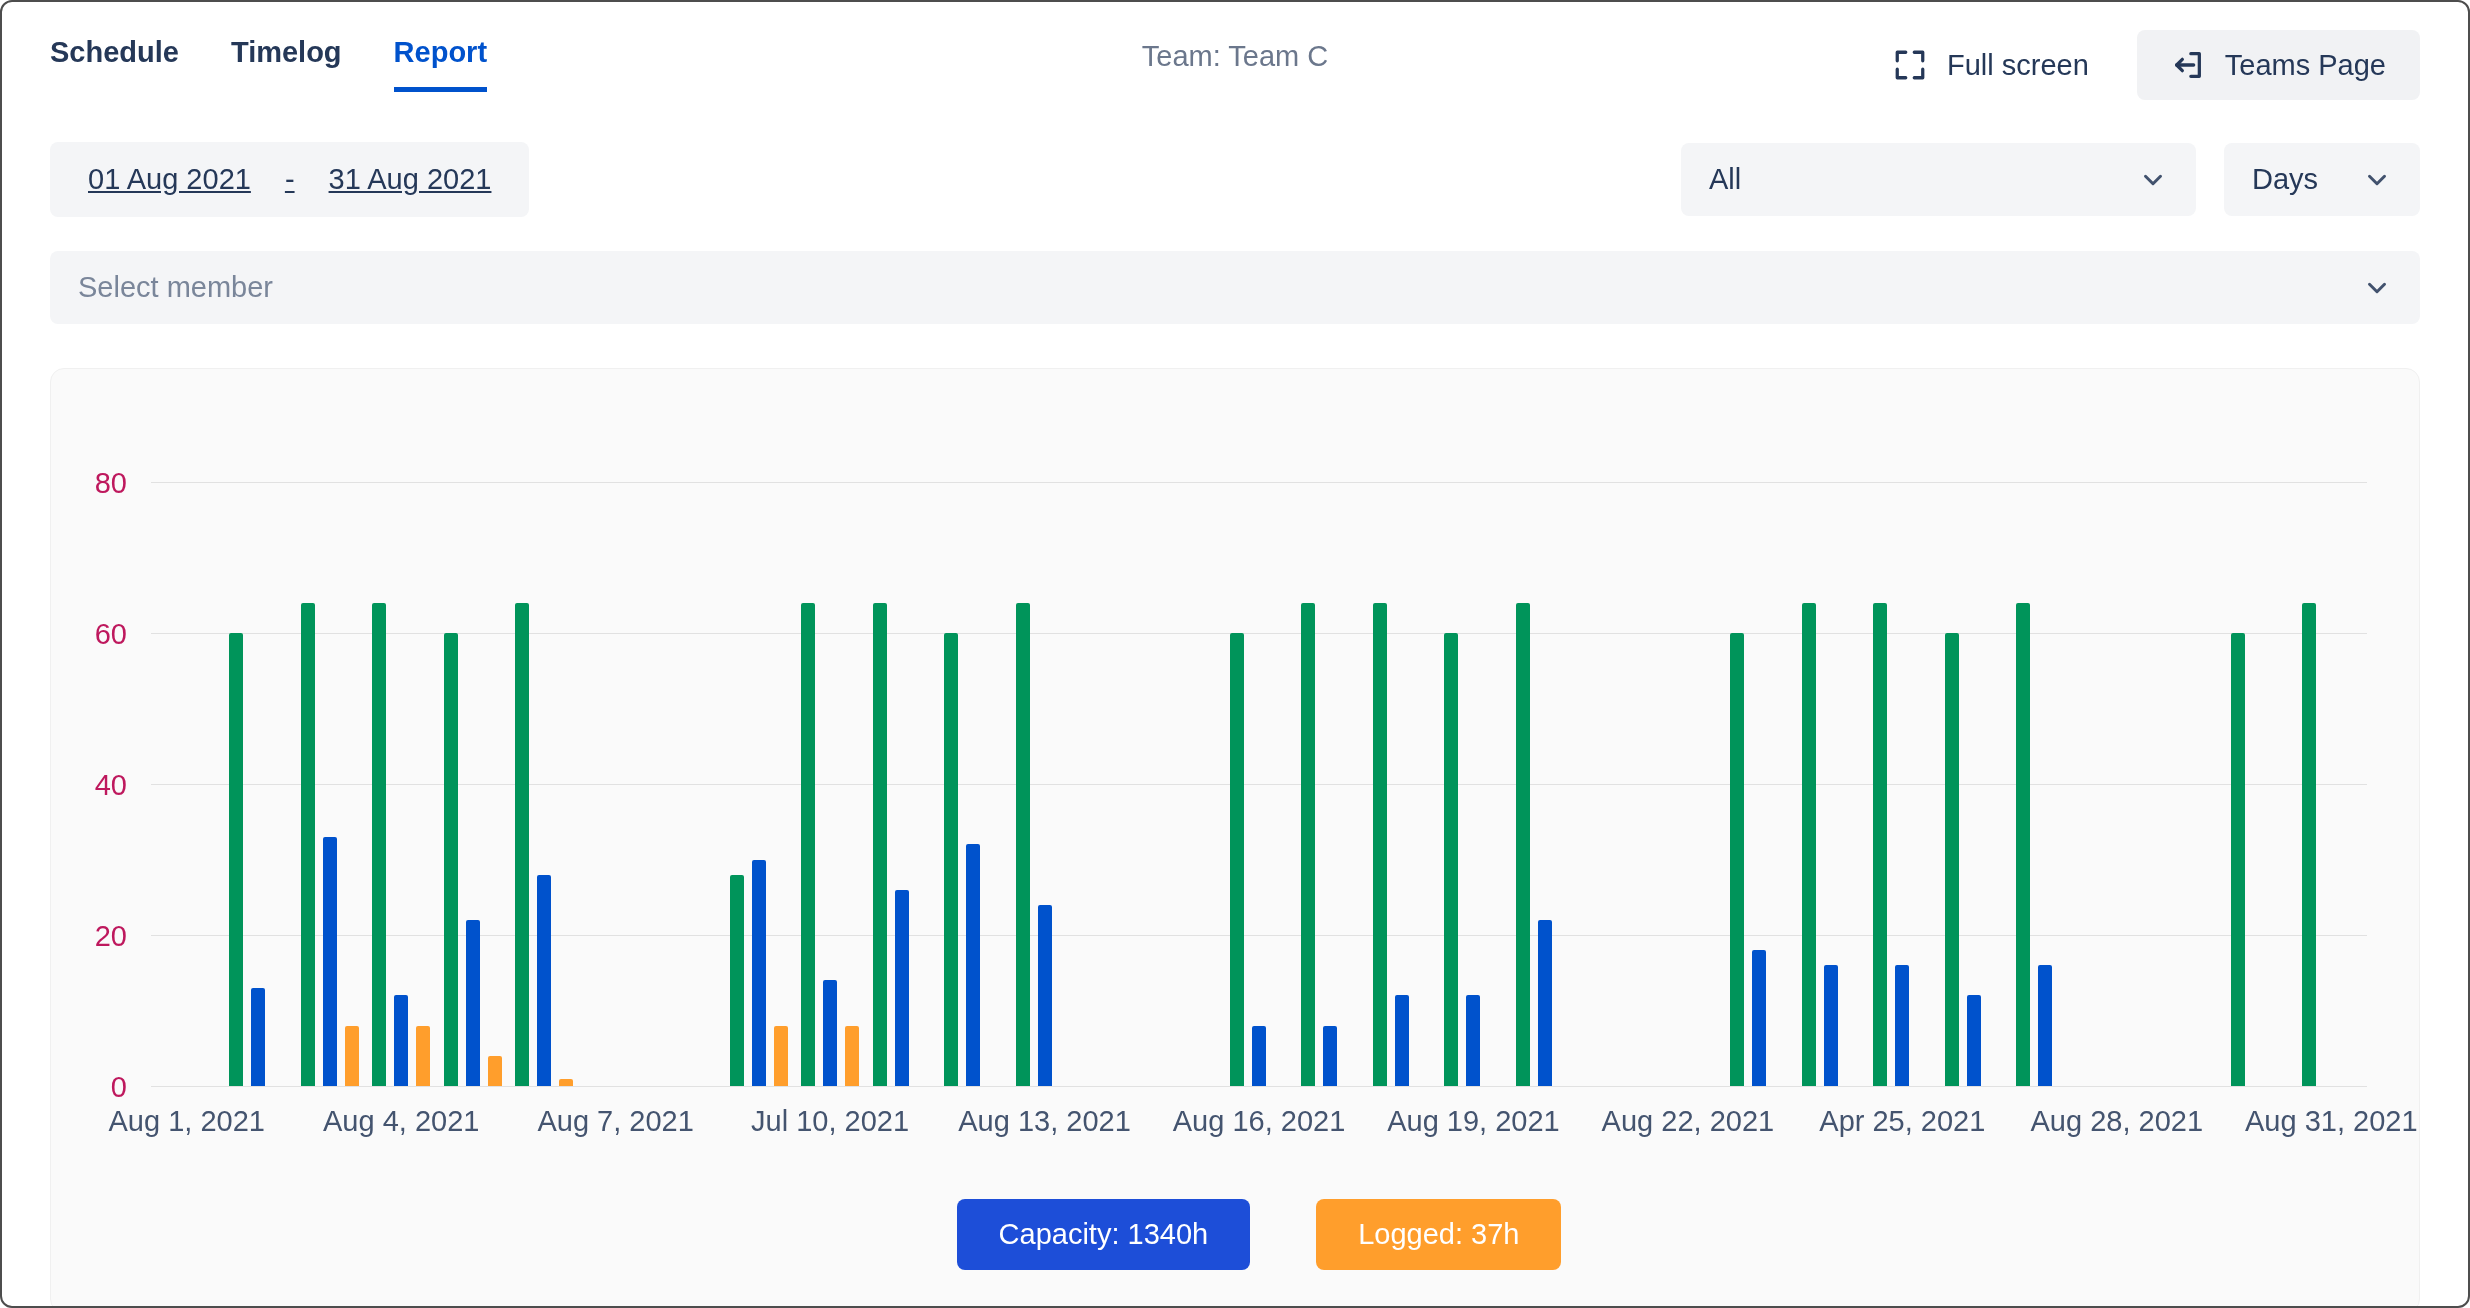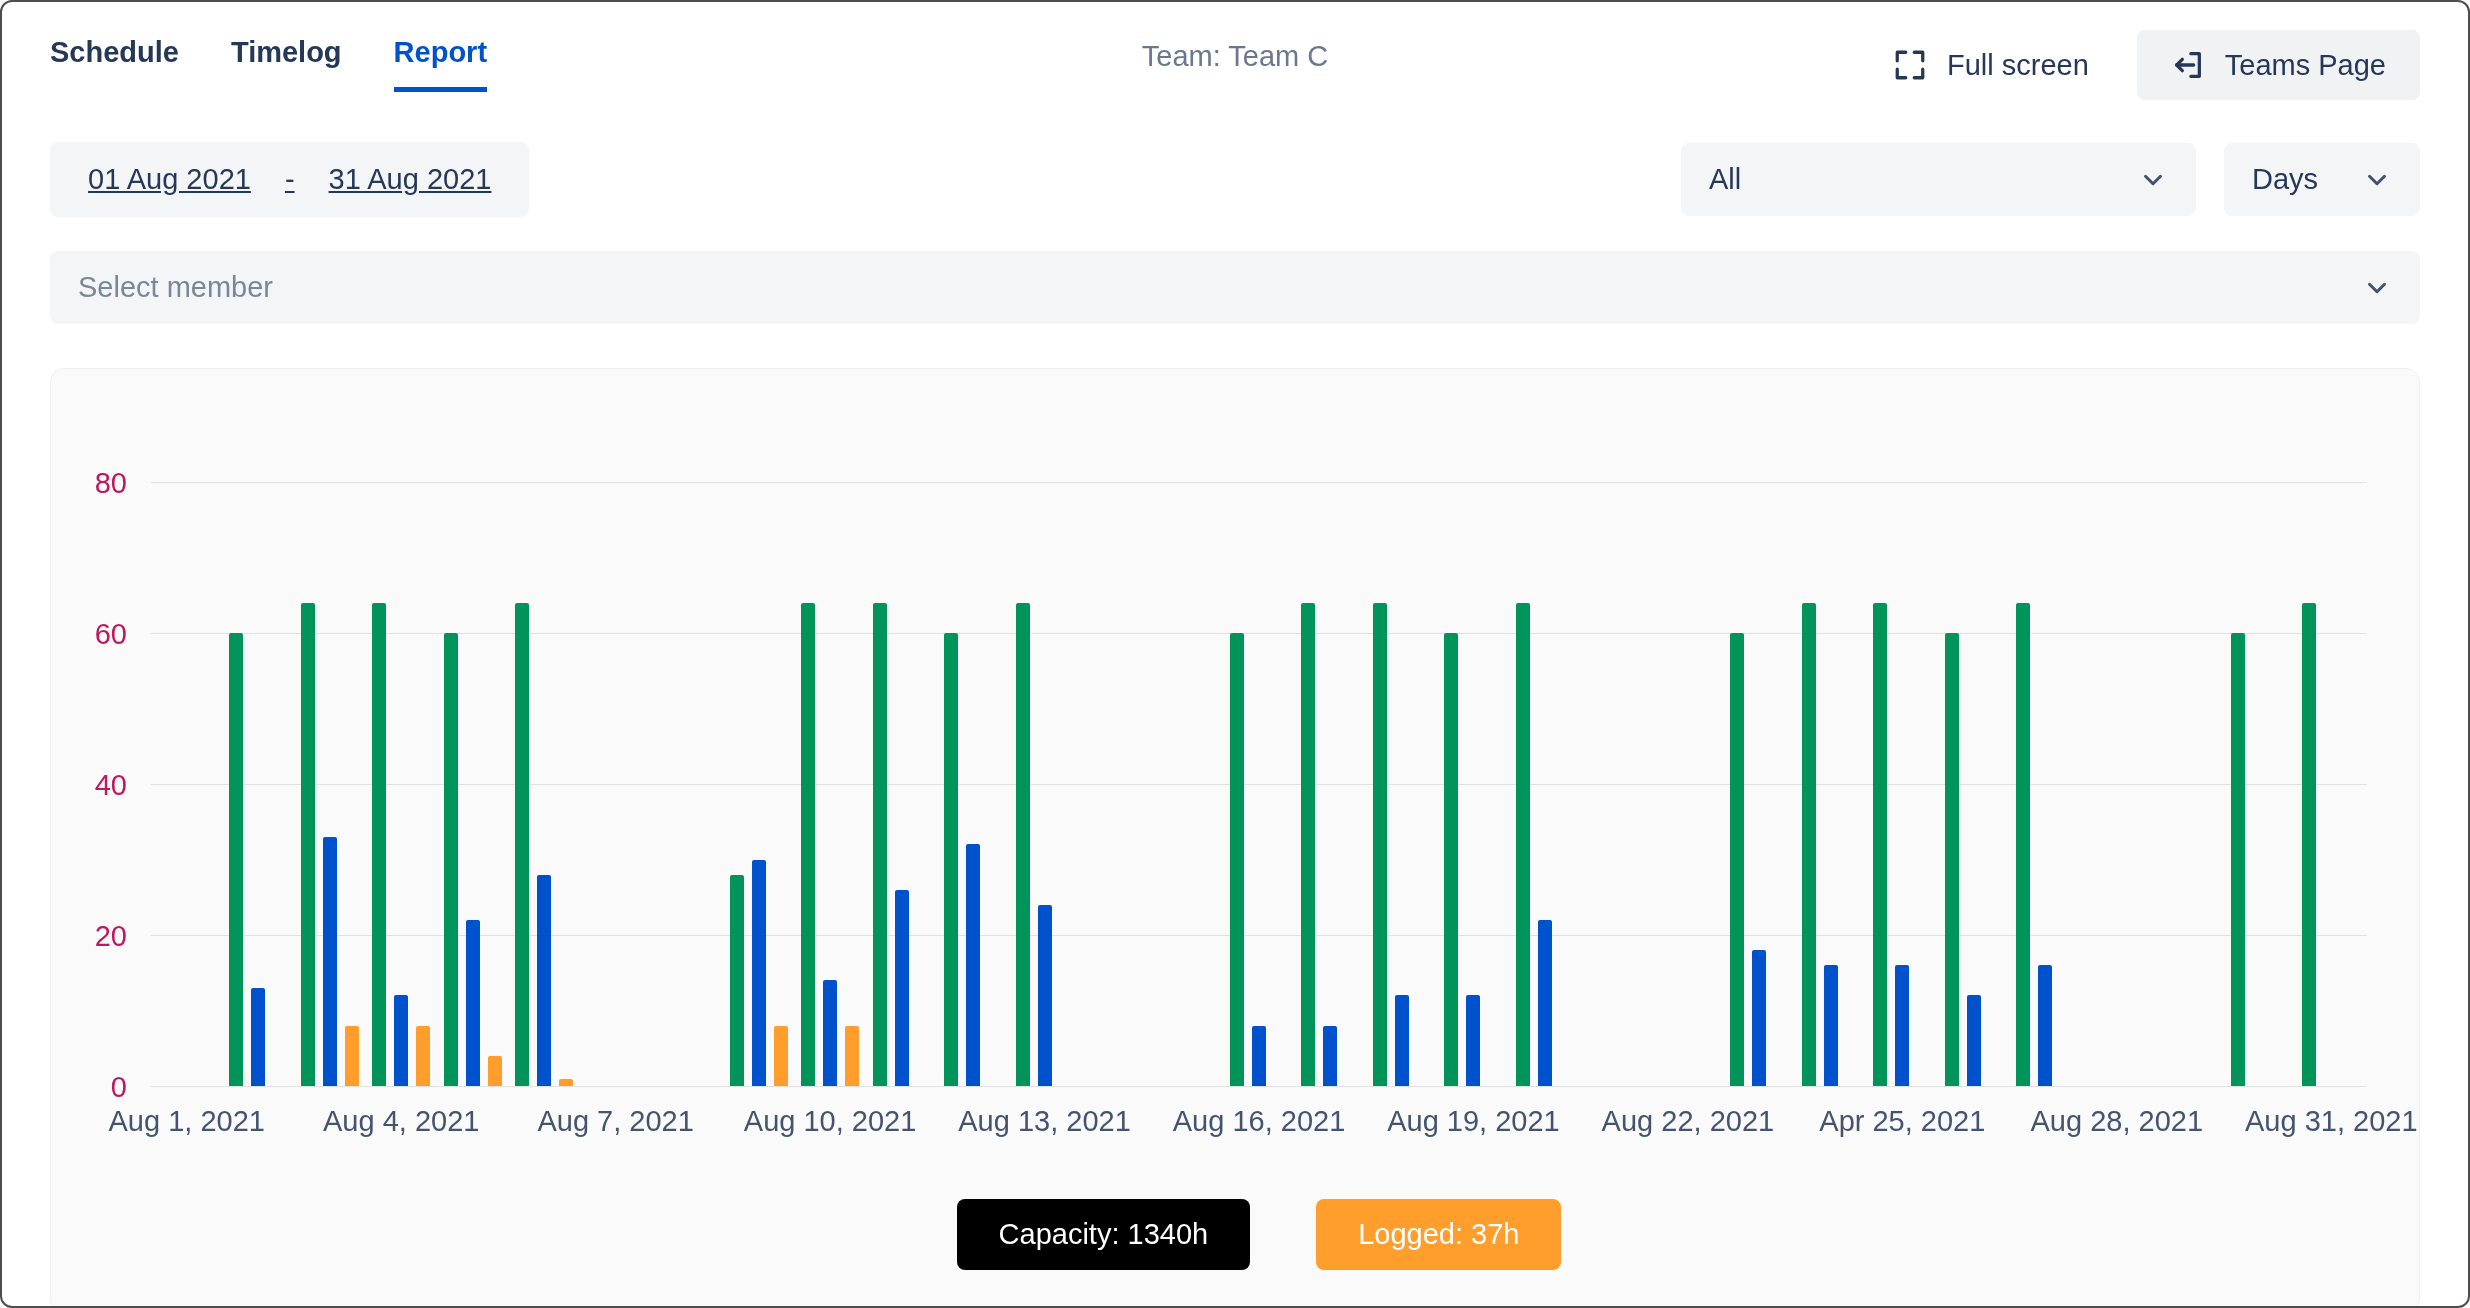--- a/index.html
+++ b/index.html
@@ -286,28 +286,28 @@
         <div class="bar" style="left: calc(85.4839% - 7px); height: 120.8px; background: rgb(0, 82, 204);"></div>
         <div class="bar" style="left: calc(8.0645% + 15px); height: 60.4px; background: rgb(255, 158, 44);"></div>
         <div class="bar" style="left: calc(11.2903% + 15px); height: 60.4px; background: rgb(255, 158, 44);"></div>
         <div class="bar" style="left: calc(14.5161% + 15px); height: 30.2px; background: rgb(255, 158, 44);"></div>
         <div class="bar" style="left: calc(17.7419% + 15px); height: 7.5px; background: rgb(255, 158, 44);"></div>
         <div class="bar" style="left: calc(27.4194% + 15px); height: 60.4px; background: rgb(255, 158, 44);"></div>
         <div class="bar" style="left: calc(30.6452% + 15px); height: 60.4px; background: rgb(255, 158, 44);"></div>
         <div class="xtick" style="left: 1.6129%;">Aug 1, 2021</div>
         <div class="xtick" style="left: 11.2903%;">Aug 4, 2021</div>
         <div class="xtick" style="left: 20.9677%;">Aug 7, 2021</div>
-        <div class="xtick" style="left: 30.6452%;">Aug 10, 2021</div>
+        <div class="xtick" style="left: 30.6452%;">Jul 10, 2021</div>
         <div class="xtick" style="left: 40.3226%;">Aug 13, 2021</div>
         <div class="xtick" style="left: 50%;">Aug 16, 2021</div>
         <div class="xtick" style="left: 59.6774%;">Aug 19, 2021</div>
         <div class="xtick" style="left: 69.3548%;">Aug 22, 2021</div>
         <div class="xtick" style="left: 79.0323%;">Apr 25, 2021</div>
         <div class="xtick" style="left: 88.7097%;">Aug 28, 2021</div>
         <div class="xtick" style="left: 98.3871%;">Aug 31, 2021</div>
       </div>
     <div class="legend">
-        <div class="chip" style="background: #000000;">Capacity: 1340h</div>
+        <div class="chip" style="background: #1d4ed8;">Capacity: 1340h</div>
         <div class="chip" style="background: rgb(255, 158, 44);">Logged: 37h</div>
       </div>
   </div>
 
 </div>
 
 </body></html>

